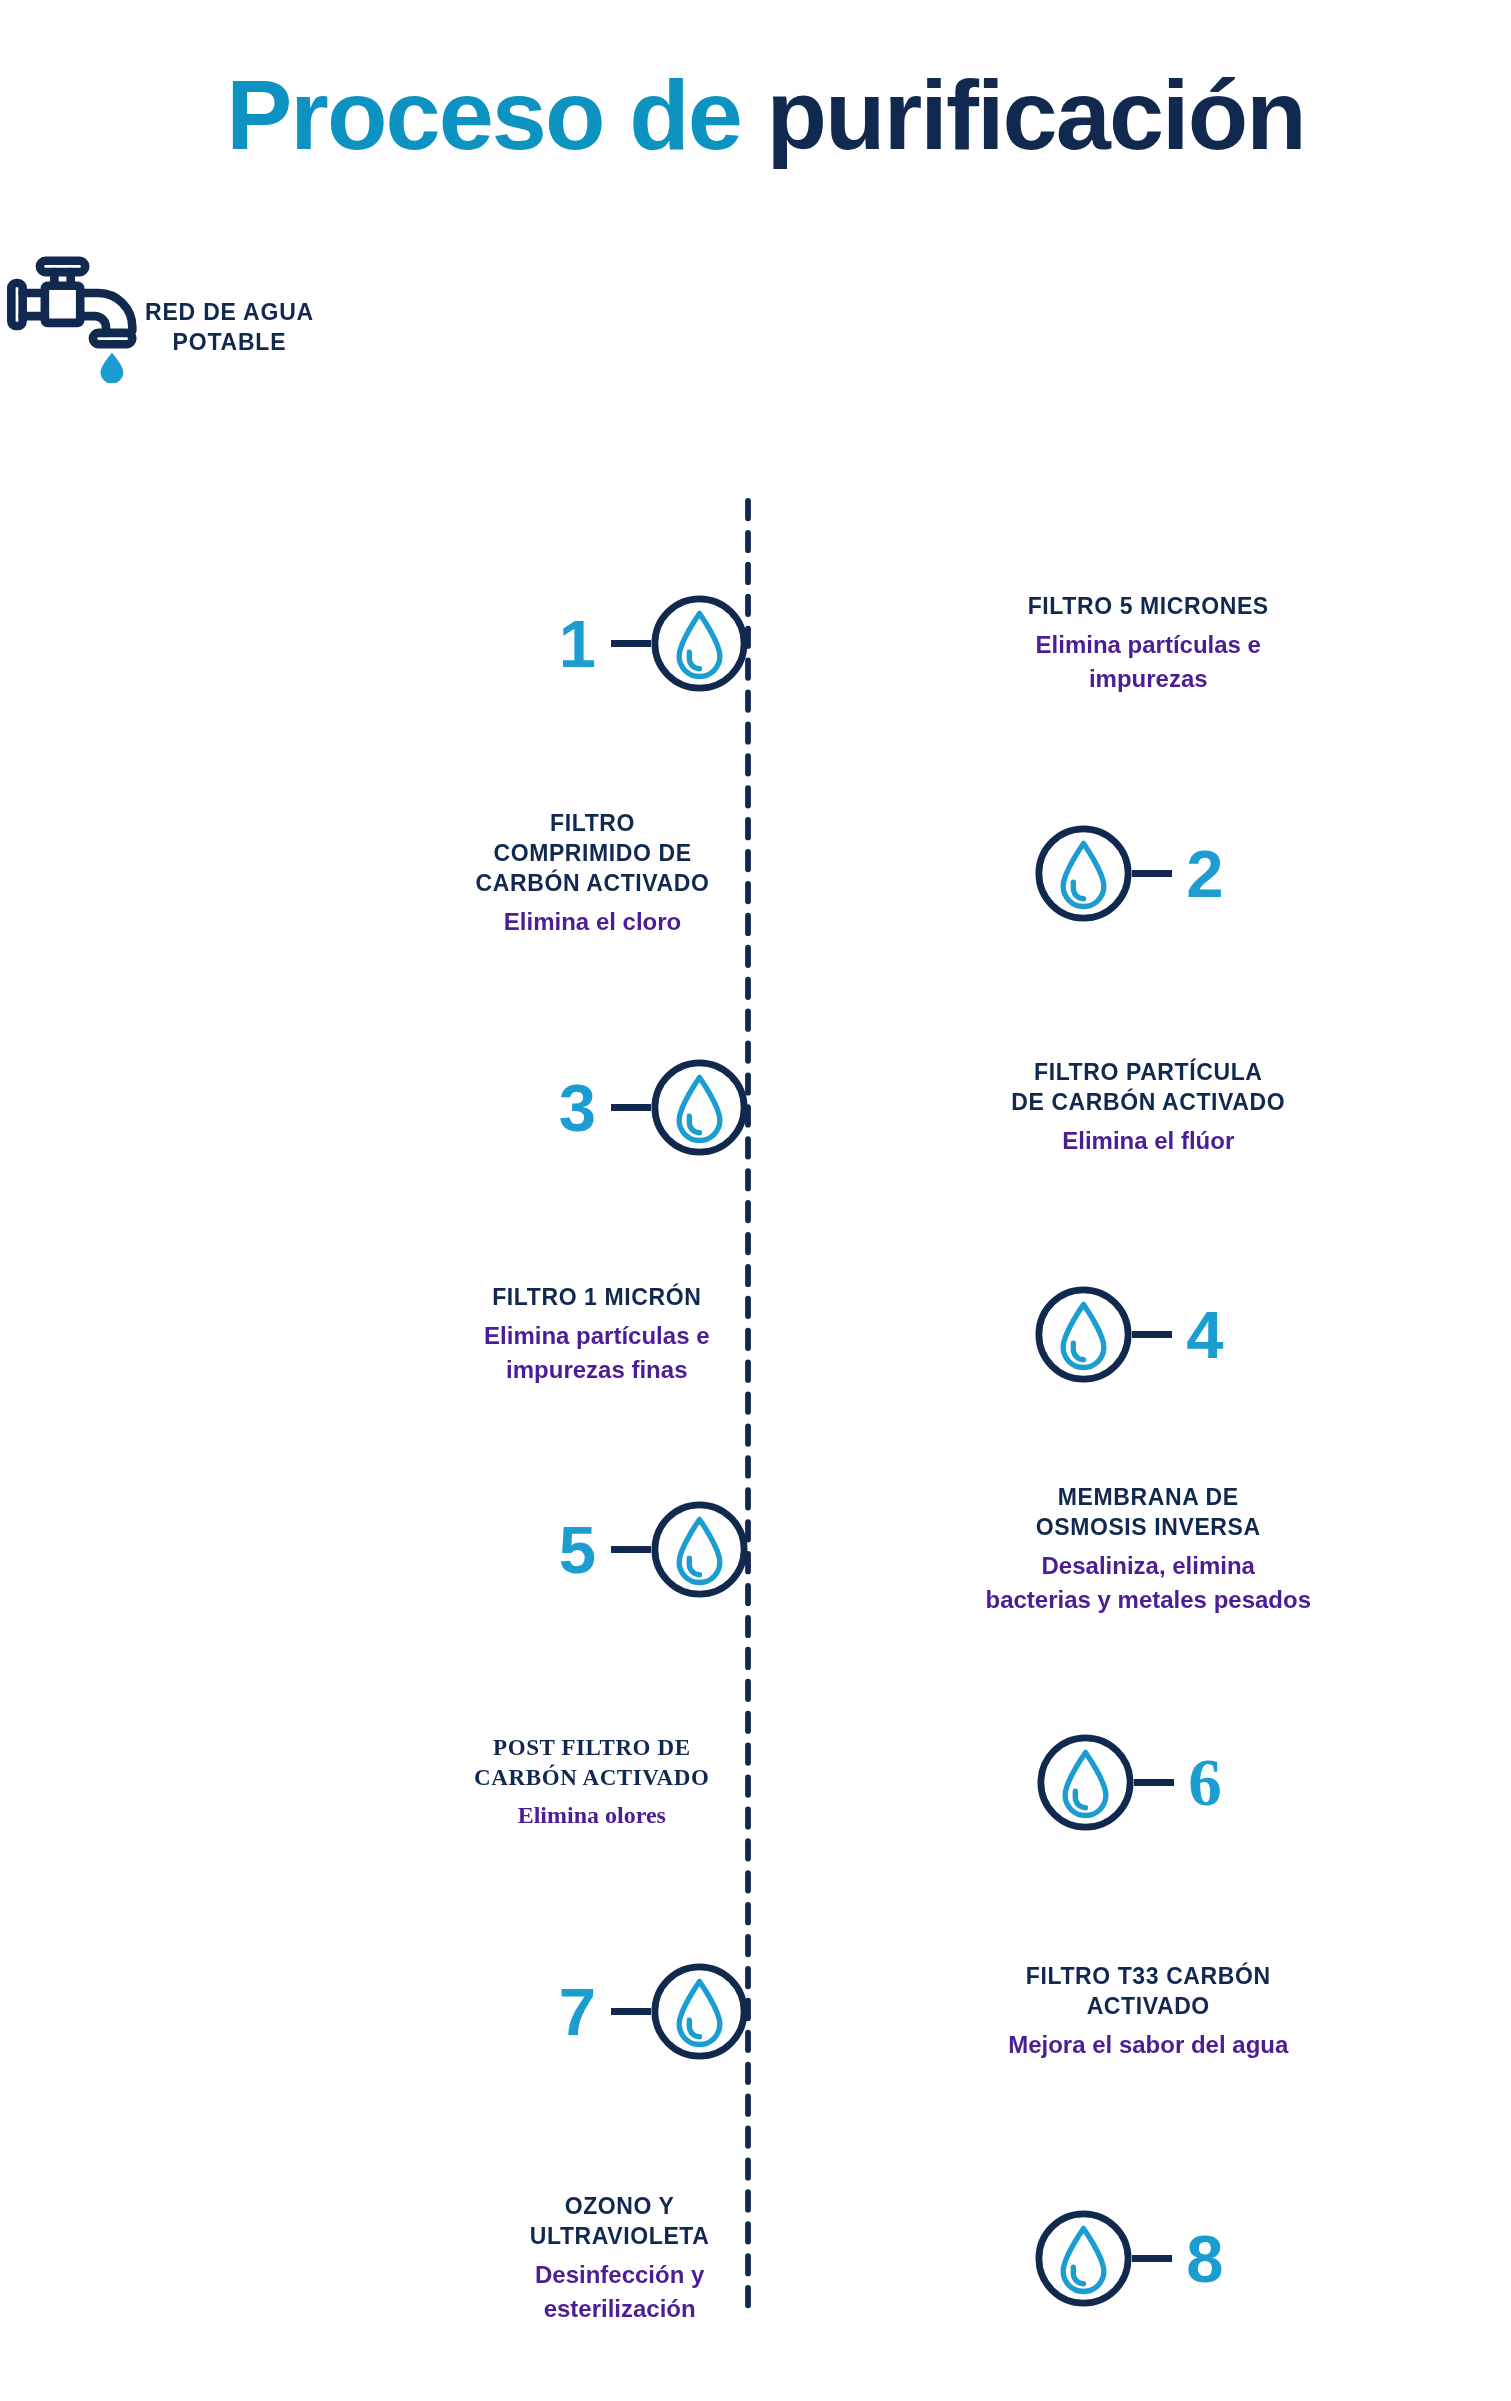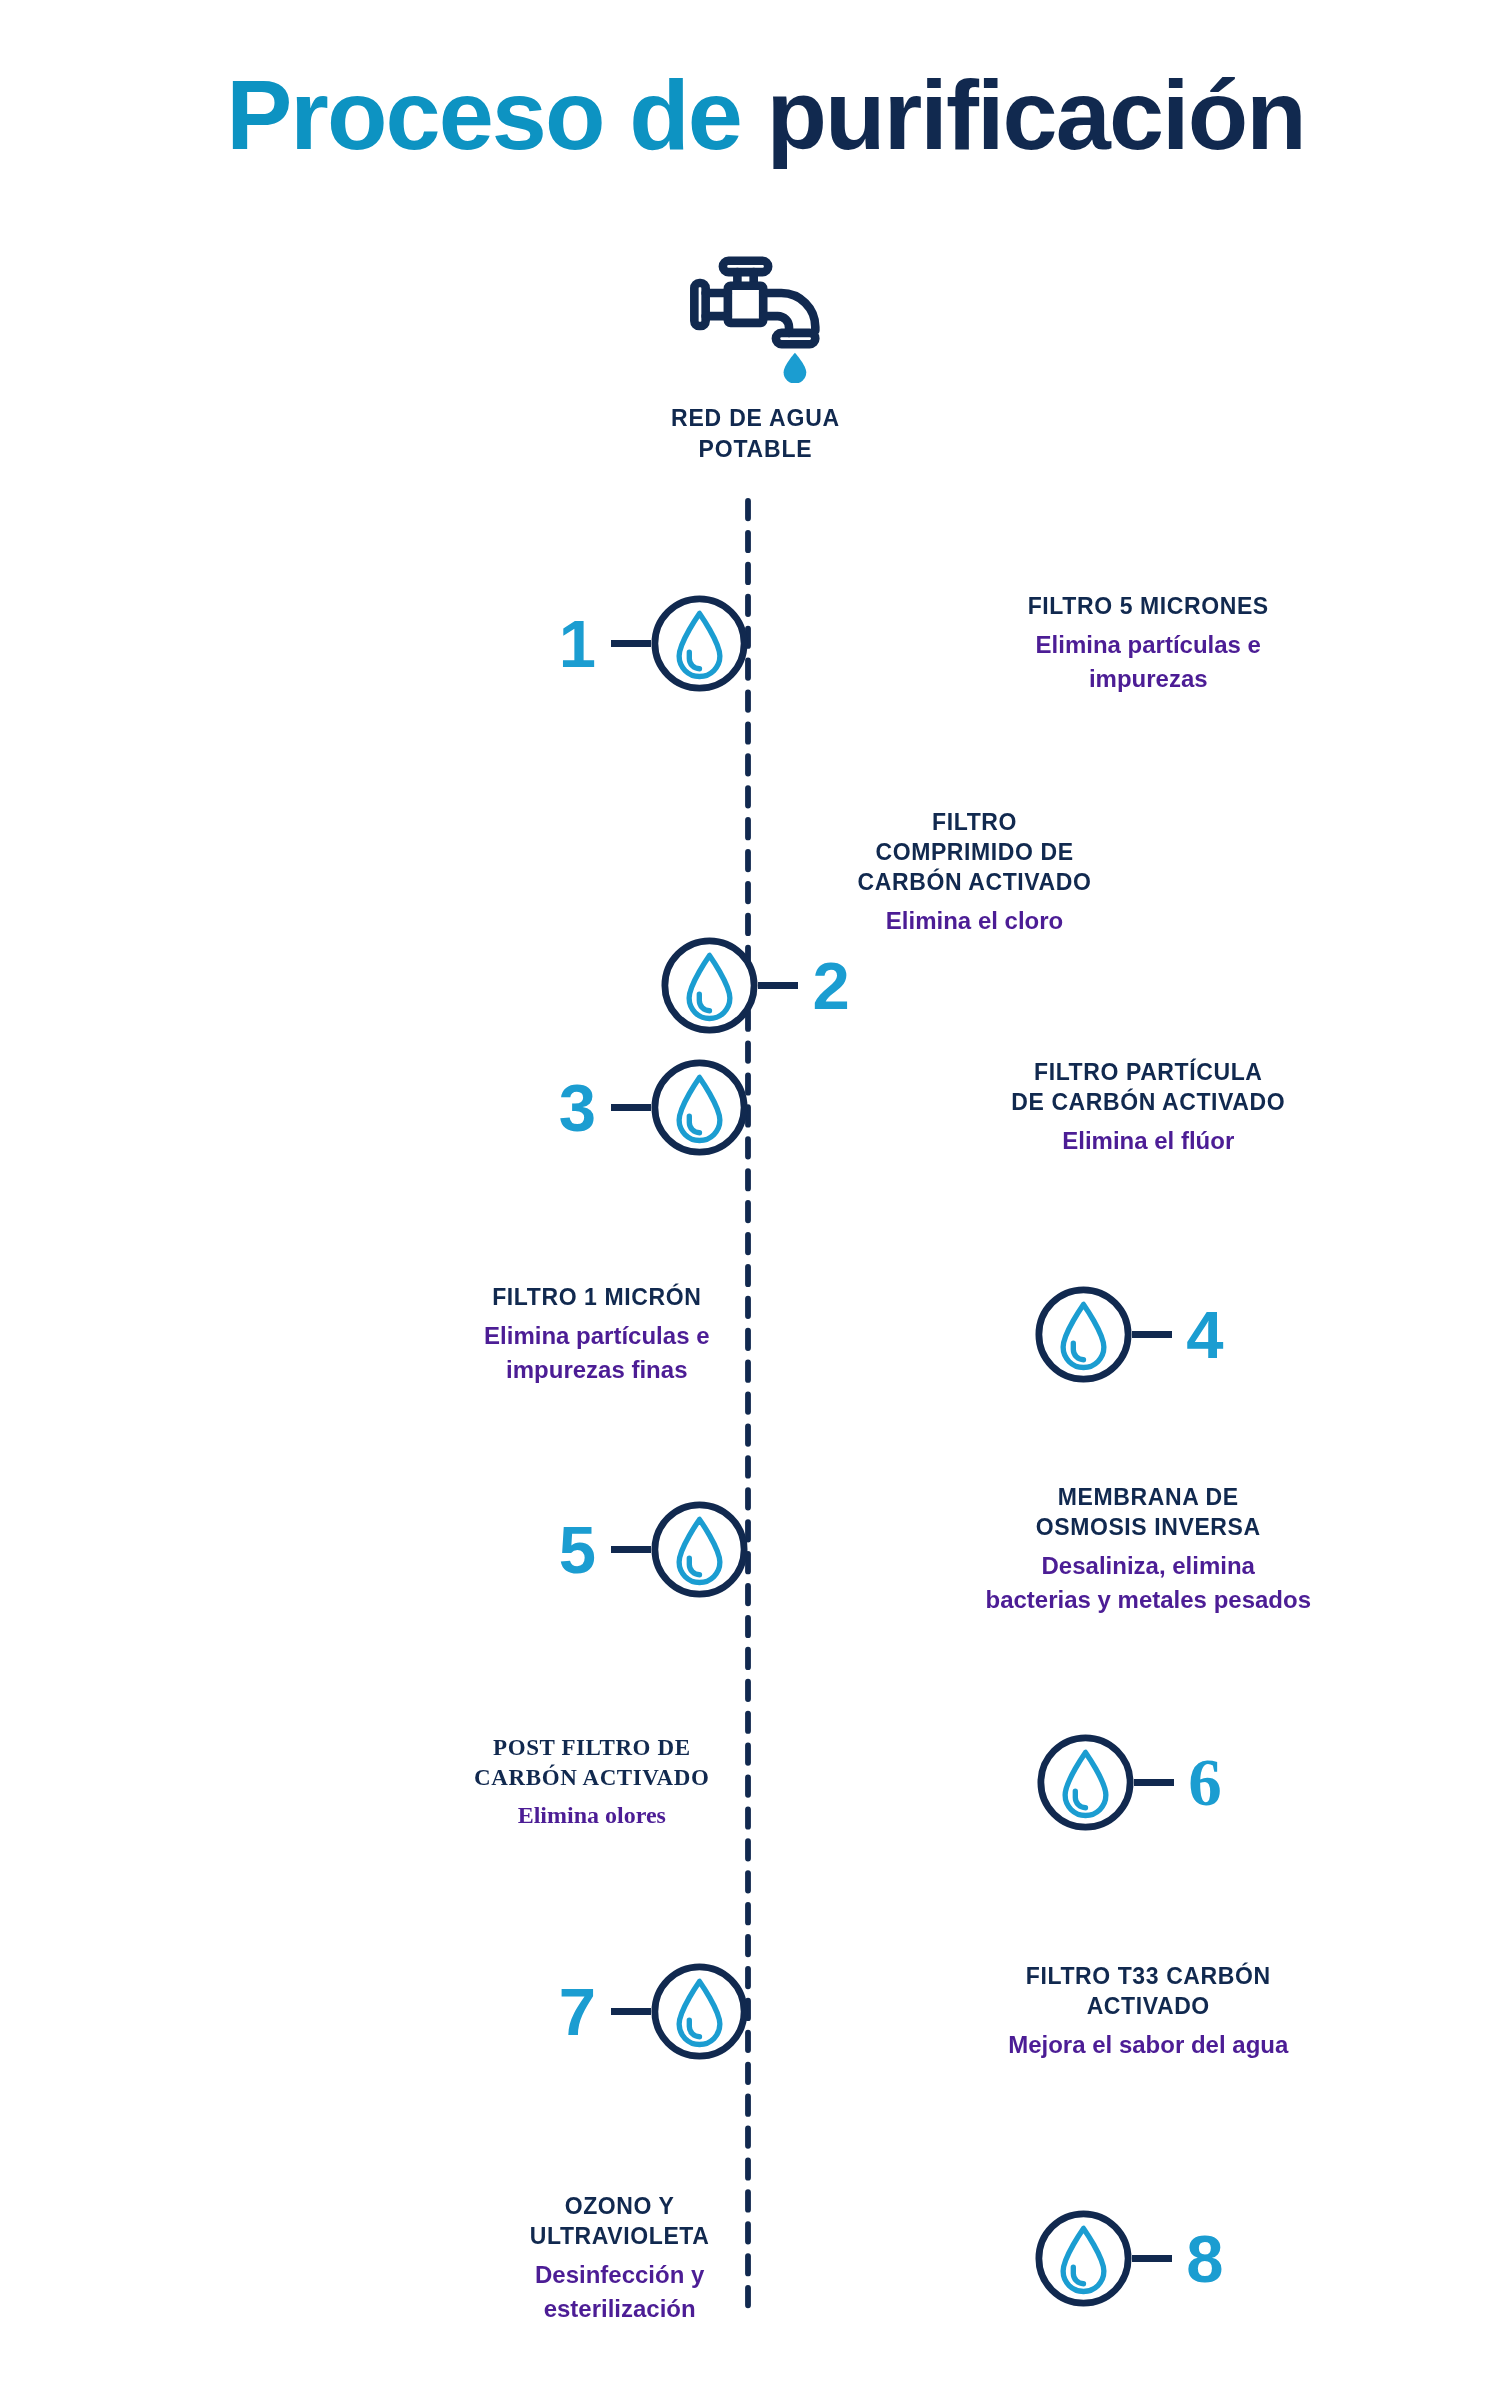--- a/index.html
+++ b/index.html
@@ -36,21 +36,21 @@
   .title .t-light { color: #0d93c2; }
   .title .t-dark  { color: #11294f; }
 
   
   .source {
     position: absolute;
     top: 251px;
     left: 0;
     width: 1511px;
     display: flex;
-    flex-direction: column;
+    flex-direction: row;
     align-items: center;
   }
   .faucet-icon { display: block; }
   .source-label {
     margin-top: 18.4px;
     text-align: center;
     color: #11294f;
     font-size: 23px;
     font-weight: 700;
     letter-spacing: 0.8px;
@@ -218,21 +218,21 @@
             <div>FILTRO 5 MICRONES</div>
           </div>
           <div class="desc">
             <div>Elimina partículas e</div>
             <div>impurezas</div>
           </div>
         </div>
       </div>
     </div>
 
-    <div class="step orient-right" style="top:808px;flex-direction:column;">
+    <div class="step orient-right" style="top:825px;">
       <div class="half-left">
         <div class="text-block">
           <div class="heading">
             <div>FILTRO</div>
             <div>COMPRIMIDO DE</div>
             <div>CARBÓN ACTIVADO</div>
           </div>
           <div class="desc">
             <div>Elimina el cloro</div>
           </div>

